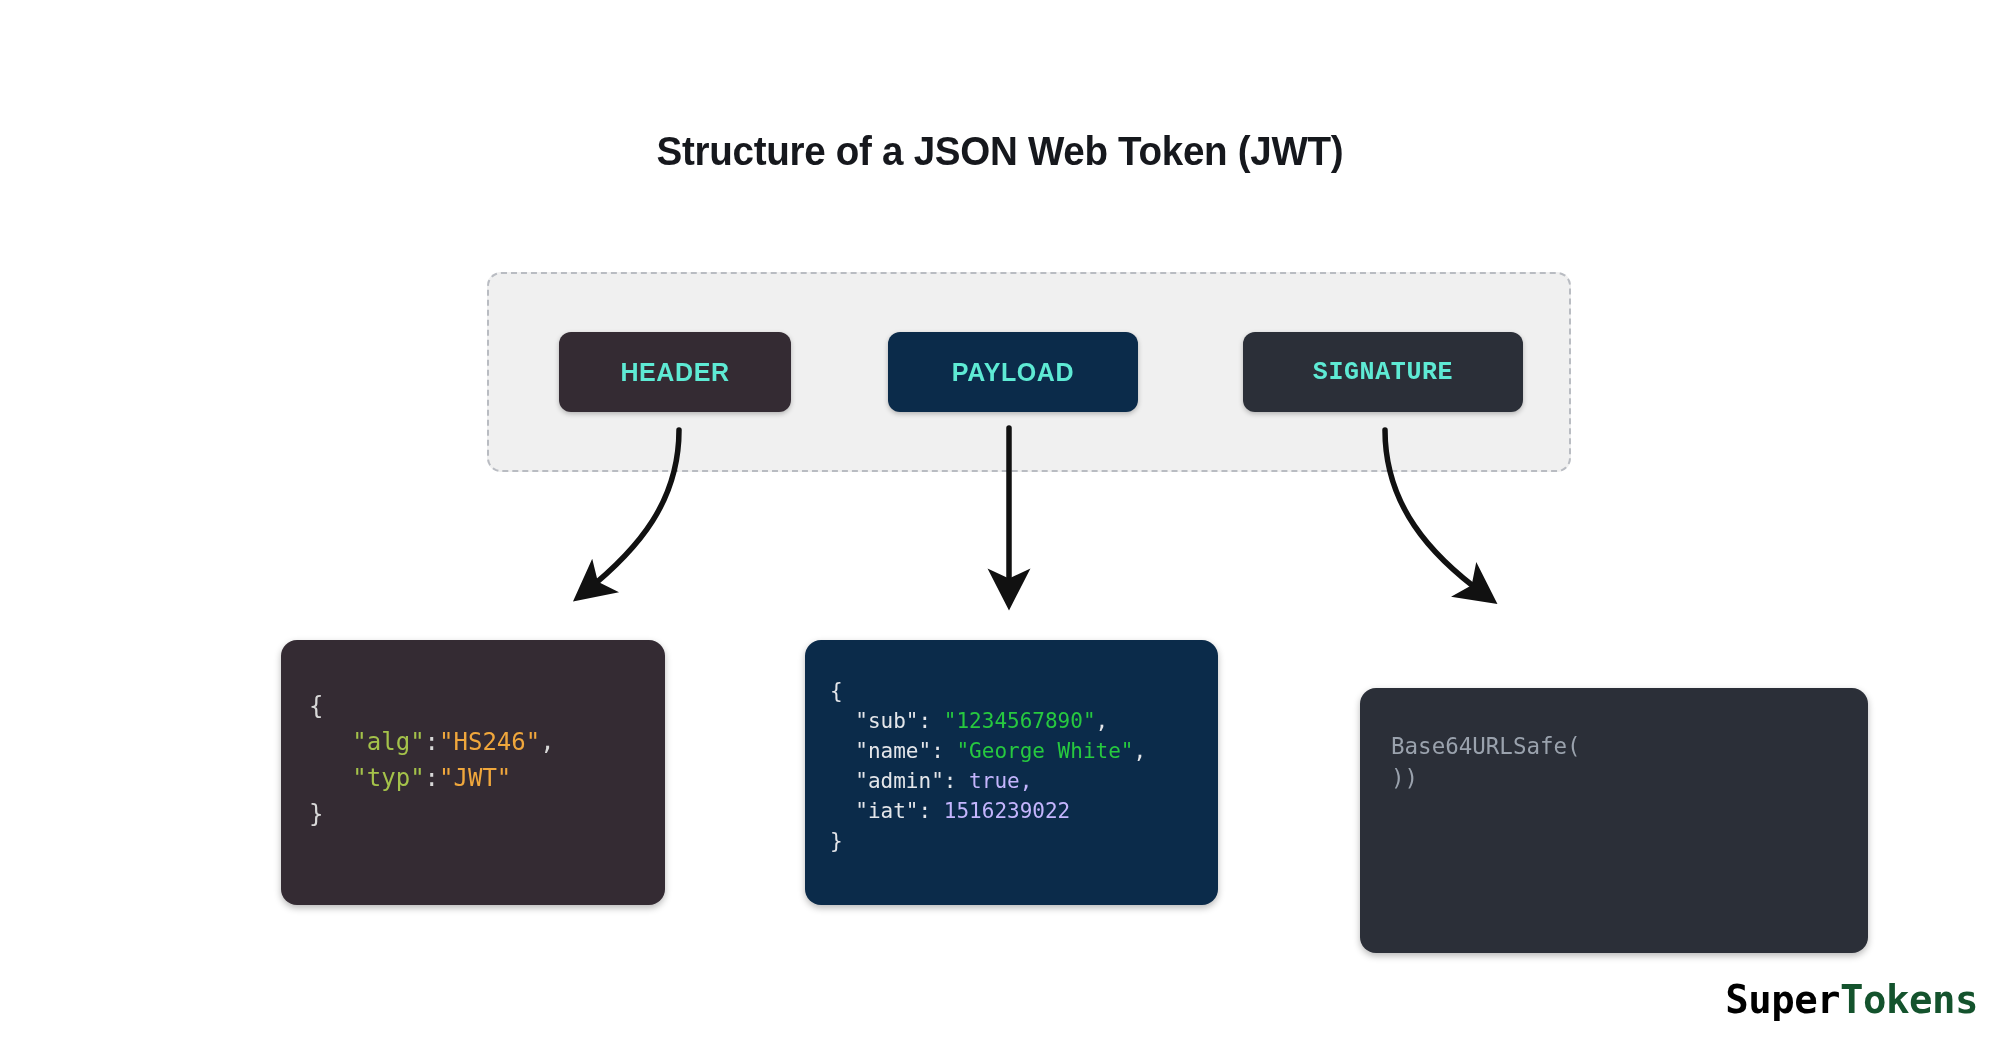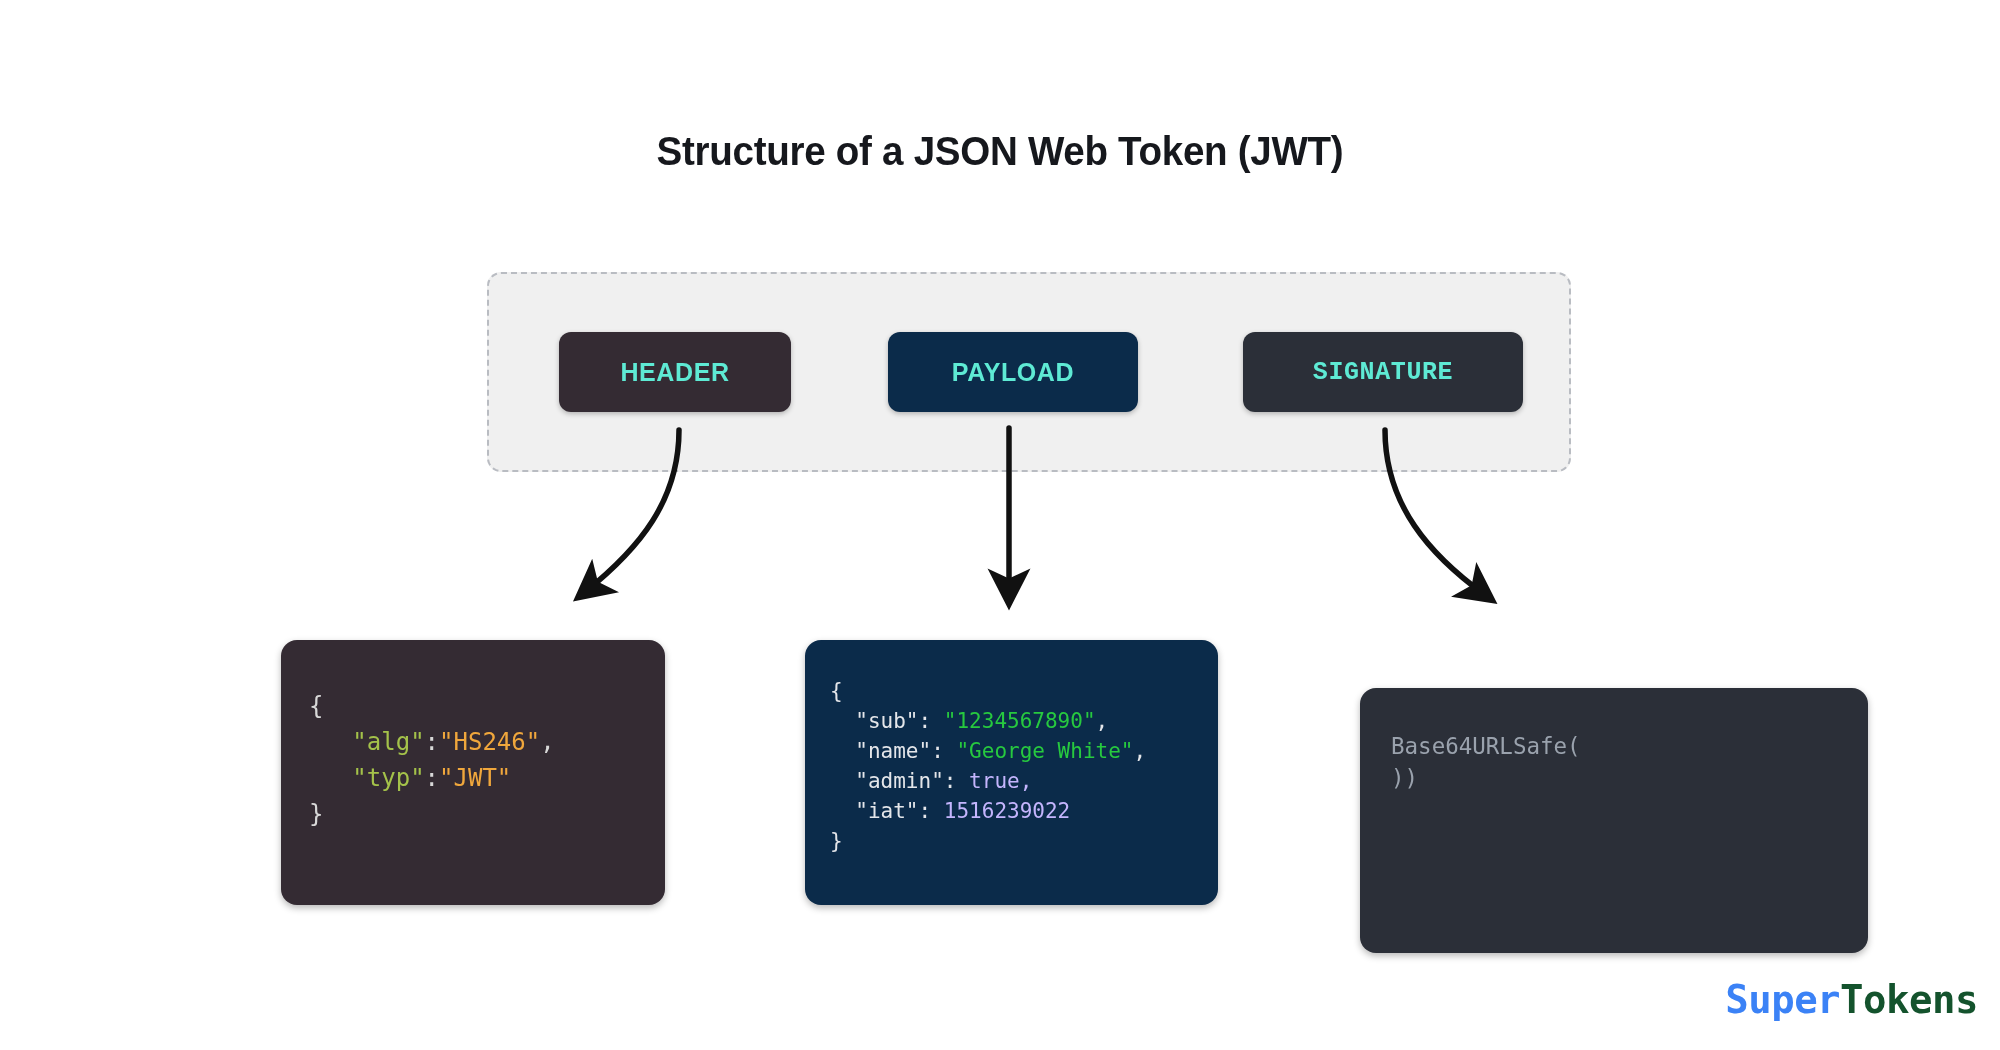--- a/index.html
+++ b/index.html
@@ -137,17 +137,17 @@
     <path d="M679,430 C679,500 640,548 585,592" fill="none" stroke="#111111" stroke-width="5.5" stroke-linecap="round" marker-end="url(#ahead)"></path>
     <path d="M1009,428 L1009,595" fill="none" stroke="#111111" stroke-width="5.5" stroke-linecap="round" marker-end="url(#ahead)"></path>
     <path d="M1385,430 C1385,505 1430,555 1485,595" fill="none" stroke="#111111" stroke-width="5.5" stroke-linecap="round" marker-end="url(#ahead)"></path>
   </svg>
 
   <div class="code-box" id="code-header" style="background: rgb(52, 43, 51);"><div><span class="t-punct-lite">{</span></div><div><span class="t-punct-lite">   </span><span class="t-key-green">"alg"</span><span class="t-punct-lite">:</span><span class="t-val-orange">"HS246"</span><span class="t-punct-lite">,</span></div><div><span class="t-punct-lite">   </span><span class="t-key-green">"typ"</span><span class="t-punct-lite">:</span><span class="t-val-orange">"JWT"</span></div><div><span class="t-punct-lite">}</span></div></div>
   <div class="code-box" id="code-payload" style="background: rgb(11, 43, 74);"><div><span class="t-key-white">{</span></div><div><span class="t-key-white">  </span><span class="t-key-white">"sub"</span><span class="t-key-white">: </span><span class="t-str-green">"1234567890"</span><span class="t-key-white">,</span></div><div><span class="t-key-white">  </span><span class="t-key-white">"name"</span><span class="t-key-white">: </span><span class="t-str-green">"George White"</span><span class="t-key-white">,</span></div><div><span class="t-key-white">  </span><span class="t-key-white">"admin"</span><span class="t-key-white">: </span><span class="t-lit-gray">true</span><span class="t-lit-gray">,</span></div><div><span class="t-key-white">  </span><span class="t-key-white">"iat"</span><span class="t-key-white">: </span><span class="t-lit-gray">1516239022</span></div><div><span class="t-key-white">}</span></div></div>
   <div class="code-box" id="code-signature" style="background: rgb(43, 47, 56);"><div><span class="t-sig-gray">Base64URLSafe(</span></div><div><span class="t-sig-gray">))</span></div></div>
 
   <div id="logo">
-    <span id="logo-super" style="color: #3b82f6;">Super</span>
+    <span id="logo-super" style="color: #000000;">Super</span>
     <span id="logo-tokens" style="color: #14532d;">Tokens</span>
   </div>
 
 </div>
 
 </body></html>

